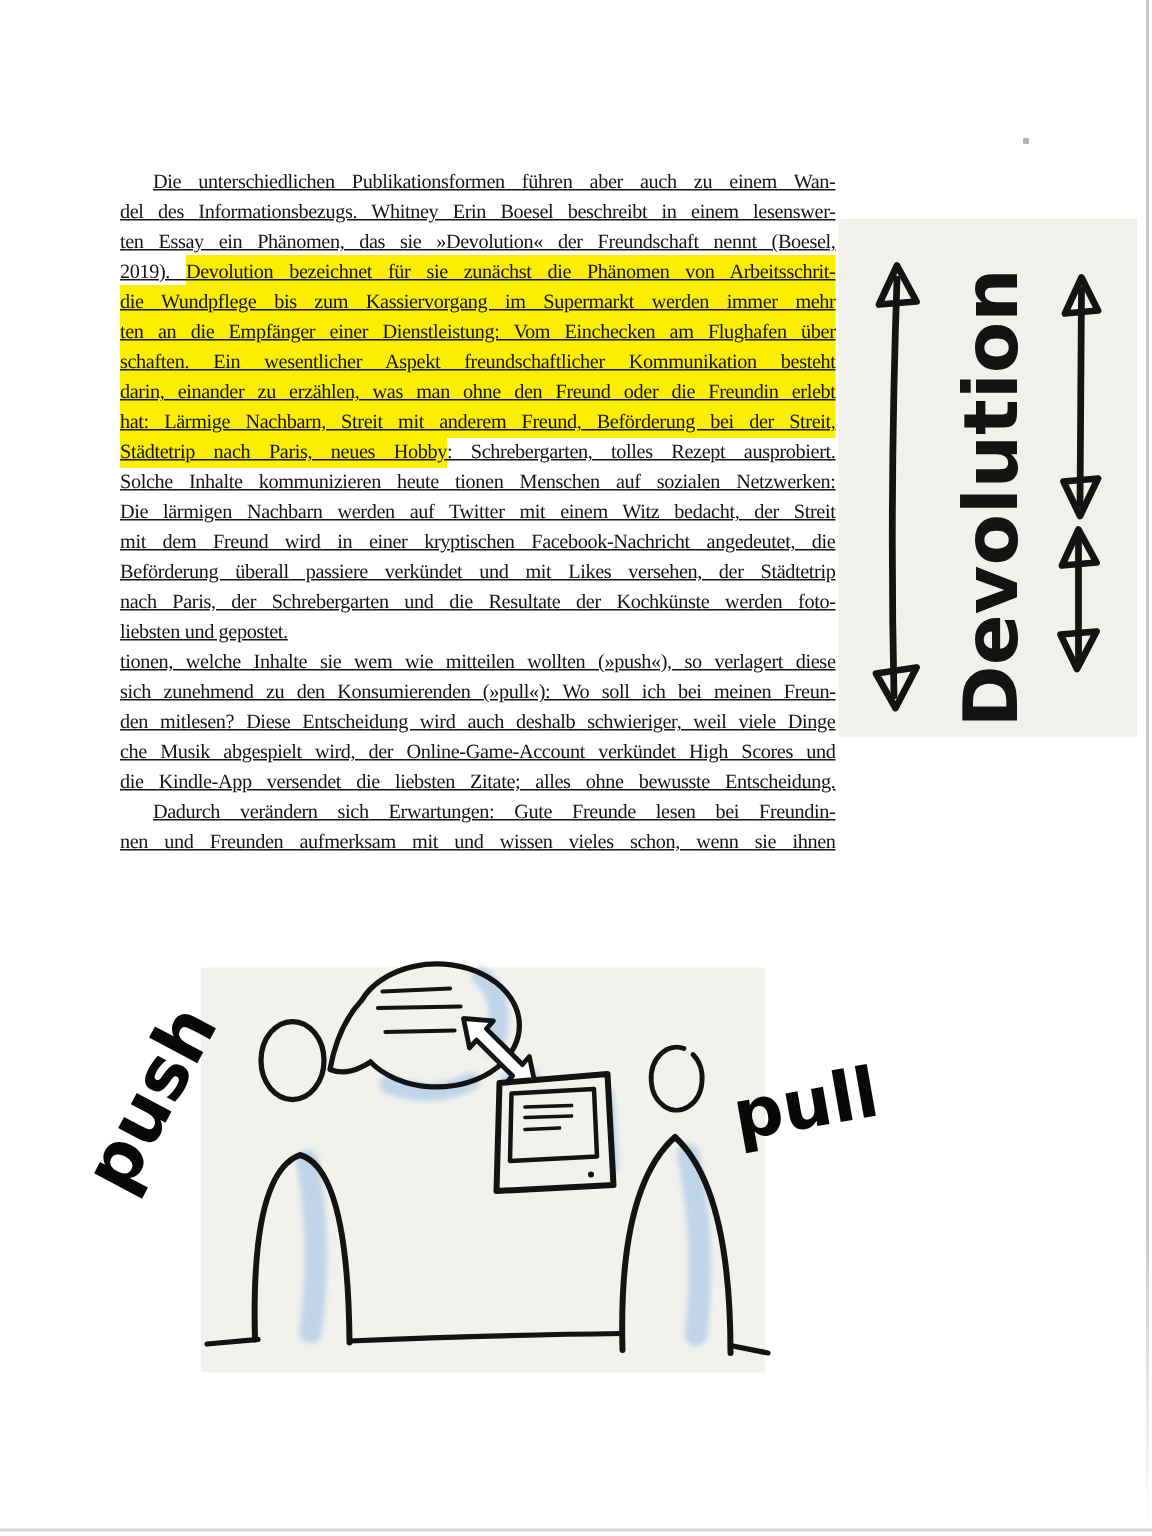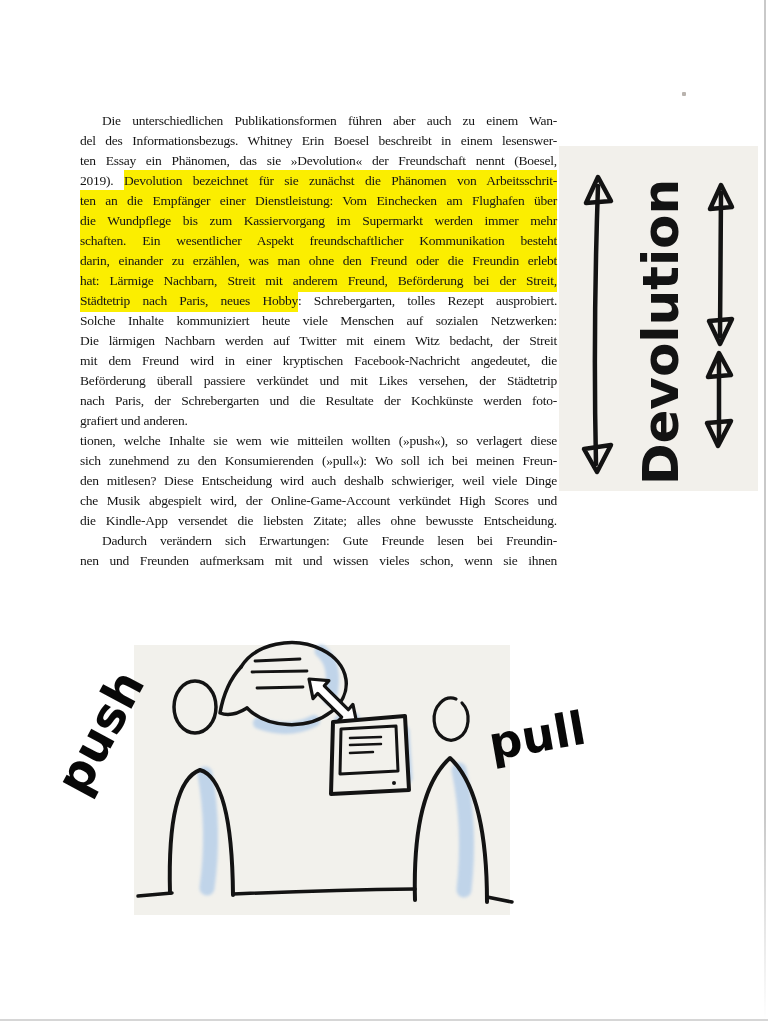--- a/index.html
+++ b/index.html
@@ -14,21 +14,21 @@
   body{
     width:768px;height:1024px;position:relative;overflow:hidden;
     font-family:"Liberation Serif", serif;color:var(--ink);
   }
   
   #text-block{
     position:absolute;left:80px;top:111px;width:477px;
   }
   .line{
     height:20px;line-height:20px;font-size:13.5px;letter-spacing:-0.25px;
-    text-align:justify;text-align-last:justify;white-space:nowrap;overflow:visible;
+    text-align:justify;text-align-last:justify;white-space:nowrap;overflow:visible;text-decoration:underline;
   }
   .line.short{text-align-last:left;}
   .line.indent .pre{padding-left:22px;}
   .hl{
     background:var(--highlight);
     padding:3px 0 3.5px 0;
   }
   
   .layer{position:absolute;left:0;top:0;}
   svg text{font-family:"DejaVu Sans", sans-serif;}
@@ -45,32 +45,32 @@
   }
 </style>
 </head>
 <body>
 
 <div id="text-block">
     <div class="line indent"><span class="pre">Die unterschiedlichen Publikationsformen führen aber auch zu einem Wan-</span></div>
     <div class="line"><span class="pre">del des Informationsbezugs. Whitney Erin Boesel beschreibt in einem lesenswer-</span></div>
     <div class="line"><span class="pre">ten Essay ein Phänomen, das sie »Devolution« der Freundschaft nennt (Boesel,</span></div>
     <div class="line"><span class="pre">2019). </span><span class="hl">Devolution bezeichnet für sie zunächst die Phänomen von Arbeitsschrit-</span></div>
+    <div class="line"><span class="hl">die Wundpflege bis zum Kassiervorgang im Supermarkt werden immer mehr</span></div>
     <div class="line"><span class="hl">ten an die Empfänger einer Dienstleistung: Vom Einchecken am Flughafen über</span></div>
-    <div class="line"><span class="hl">die Wundpflege bis zum Kassiervorgang im Supermarkt werden immer mehr</span></div>
     <div class="line"><span class="hl">schaften. Ein wesentlicher Aspekt freundschaftlicher Kommunikation besteht</span></div>
     <div class="line"><span class="hl">darin, einander zu erzählen, was man ohne den Freund oder die Freundin erlebt</span></div>
     <div class="line"><span class="hl">hat: Lärmige Nachbarn, Streit mit anderem Freund, Beförderung bei der Streit,</span></div>
     <div class="line"><span class="hl">Städtetrip nach Paris, neues Hobby</span><span class="post">: Schrebergarten, tolles Rezept ausprobiert.</span></div>
-    <div class="line"><span class="pre">Solche Inhalte kommuniziert heute viele Menschen auf sozialen Netzwerken:</span></div>
+    <div class="line"><span class="pre">Solche Inhalte kommunizieren heute tionen Menschen auf sozialen Netzwerken:</span></div>
     <div class="line"><span class="pre">Die lärmigen Nachbarn werden auf Twitter mit einem Witz bedacht, der Streit</span></div>
     <div class="line"><span class="pre">mit dem Freund wird in einer kryptischen Facebook-Nachricht angedeutet, die</span></div>
     <div class="line"><span class="pre">Beförderung überall passiere verkündet und mit Likes versehen, der Städtetrip</span></div>
     <div class="line"><span class="pre">nach Paris, der Schrebergarten und die Resultate der Kochkünste werden foto-</span></div>
-    <div class="line short"><span class="pre">grafiert und anderen.</span></div>
+    <div class="line short"><span class="pre">liebsten und gepostet.</span></div>
     <div class="line"><span class="pre">tionen, welche Inhalte sie wem wie mitteilen wollten (»push«), so verlagert diese</span></div>
     <div class="line"><span class="pre">sich zunehmend zu den Konsumierenden (»pull«): Wo soll ich bei meinen Freun-</span></div>
     <div class="line"><span class="pre">den mitlesen? Diese Entscheidung wird auch deshalb schwieriger, weil viele Dinge</span></div>
     <div class="line"><span class="pre">che Musik abgespielt wird, der Online-Game-Account verkündet High Scores und</span></div>
     <div class="line"><span class="pre">die Kindle-App versendet die liebsten Zitate; alles ohne bewusste Entscheidung.</span></div>
     <div class="line indent"><span class="pre">Dadurch verändern sich Erwartungen: Gute Freunde lesen bei Freundin-</span></div>
     <div class="line"><span class="pre">nen und Freunden aufmerksam mit und wissen vieles schon, wenn sie ihnen</span></div>
   </div>
 
 <svg class="layer" width="768" height="1024" viewBox="0 0 768 1024" style="pointer-events:none;">

